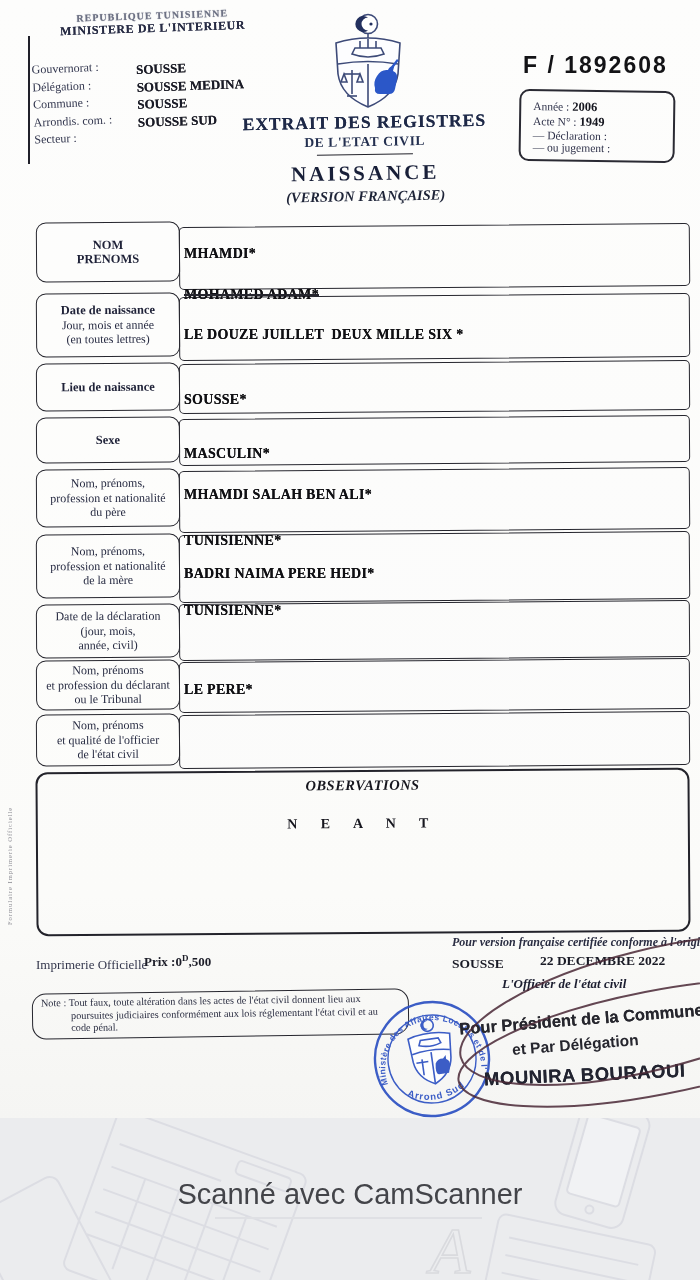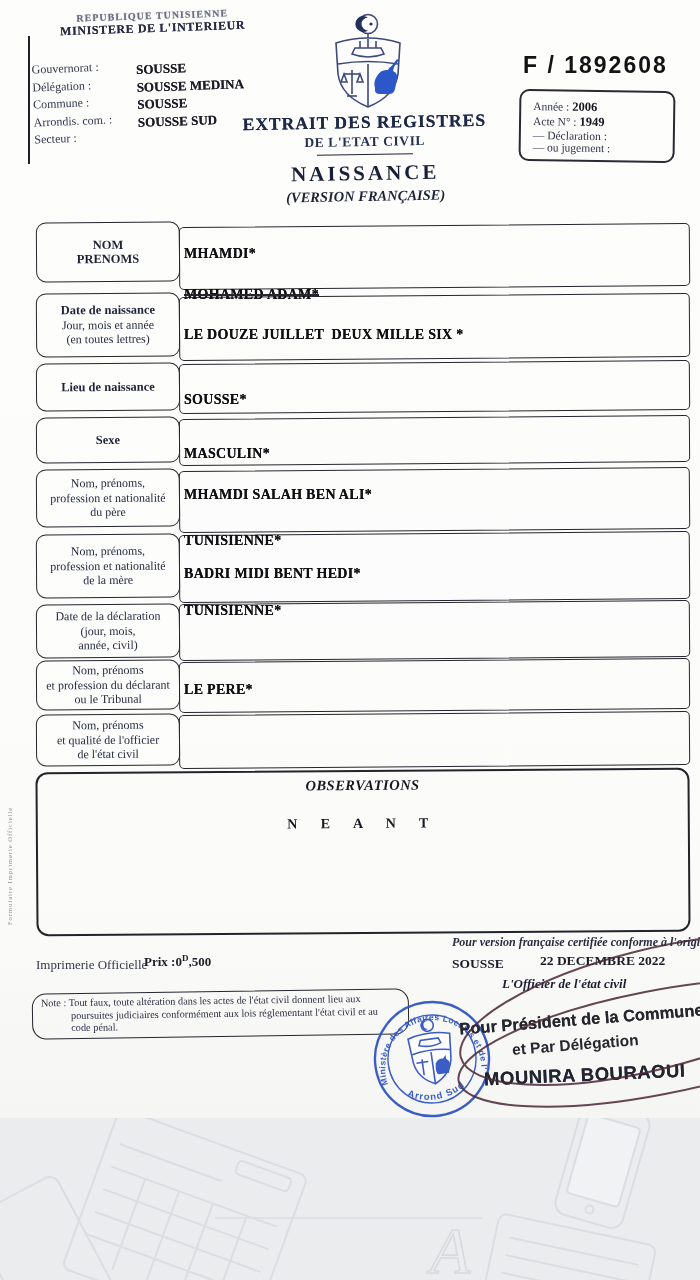--- a/index.html
+++ b/index.html
@@ -182,21 +182,21 @@
     <div class="vbox" style="top:660px;height:49px;"></div>
     <div class="vbox" style="top:713px;height:52px;"></div>
 
     <div class="val" style="left:184px;top:246px;text-align:center;">MHAMDI*</div>
     <div class="val" style="left:184px;top:279px;text-decoration:line-through;text-decoration-color:#26262e;text-decoration-thickness:1.5px;margin-top:8px;">MOHAMED ADAM*</div>
     <div class="val" style="left:184px;top:327px;">LE DOUZE JUILLET  DEUX MILLE SIX *</div>
     <div class="val" style="left:184px;top:392px;">SOUSSE*</div>
     <div class="val" style="left:184px;top:446px;">MASCULIN*</div>
     <div class="val" style="left:184px;top:487px;">MHAMDI SALAH BEN ALI*</div>
     <div class="val" style="left:184px;top:533px;">TUNISIENNE*</div>
-    <div class="val" style="left:184px;top:566px;">BADRI MIDI BENT HEDI*</div>
+    <div class="val" style="left:184px;top:566px;">BADRI NAIMA PERE HEDI*</div>
     <div class="val" style="left:184px;top:603px;">TUNISIENNE*</div>
     <div class="val" style="left:184px;top:682px;">LE PERE*</div>
 
     <div class="obox">
       <div class="obst ctr" style="margin-top:5px;">OBSERVATIONS</div>
       <div class="neant ctr" style="margin-top:22px;">N E A N T</div>
     </div>
 
     <div class="abs sidetxt" style="left:6px;top:925px;">Formulaire Imprimerie Officielle</div>
 
@@ -283,14 +283,15 @@
           <line x1="14" y1="58" x2="146" y2="58"></line>
             <line x1="14" y1="76" x2="100" y2="76"></line>
         </g>
         <g transform="translate(-30,100) rotate(-28)">
           <rect x="0" y="0" width="95" height="130" rx="10"></rect>
         </g>
         <line x1="215" y1="100" x2="482" y2="100" stroke="#dfe0e4"></line>
         <text x="430" y="155" font-family="Liberation Serif, serif" font-style="italic" font-size="66" fill="none" stroke="#d9dade" stroke-width="1.6">A</text>
       </g>
     </svg>
+    <div class="bandtext">Scanné avec CamScanner</div>
   </div>
 </div>
 
 </body></html>

